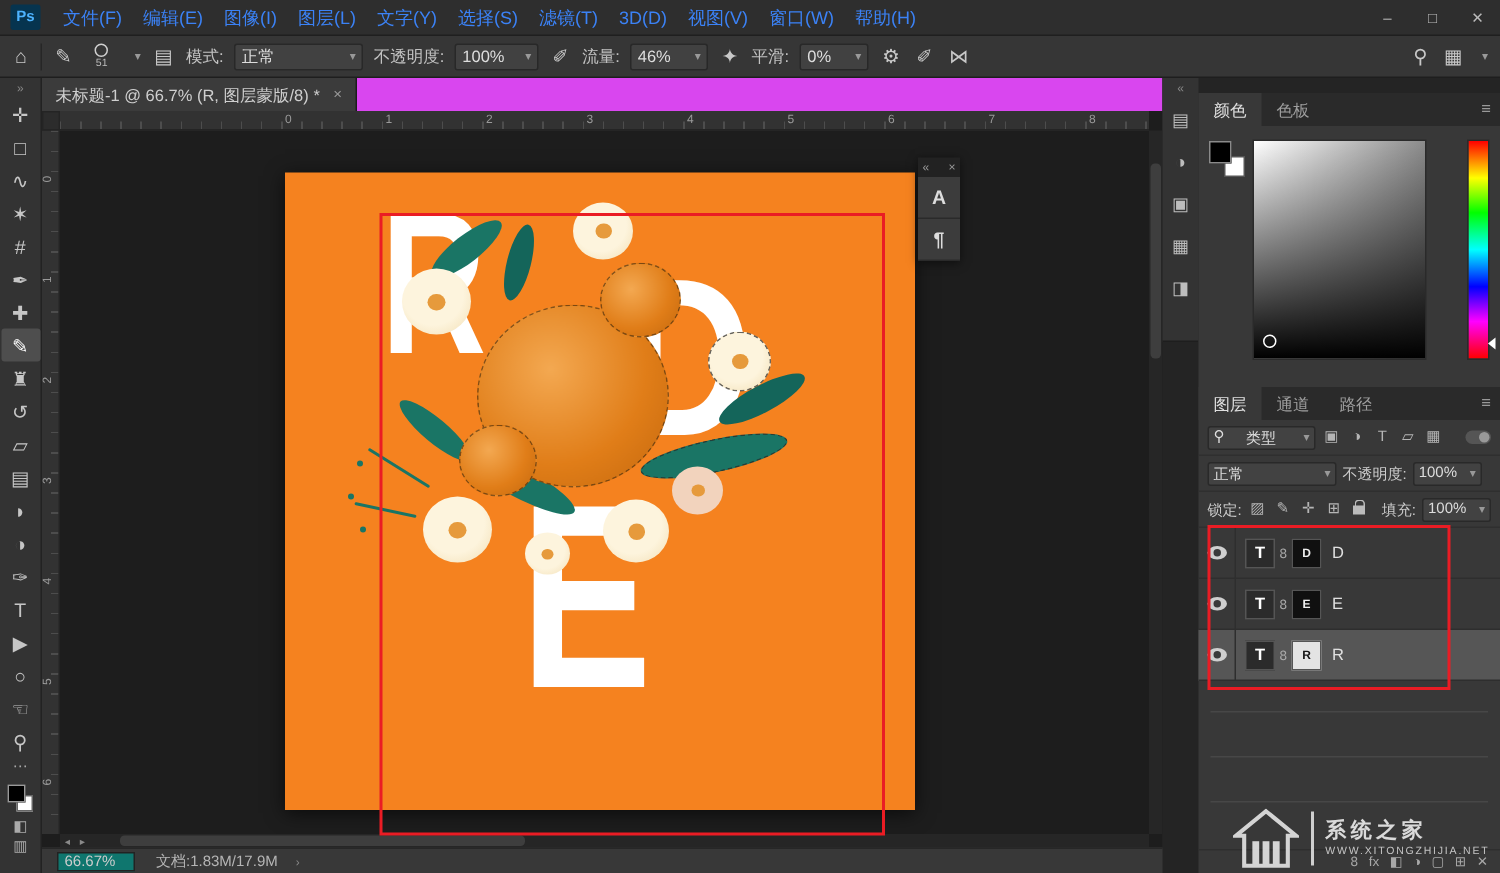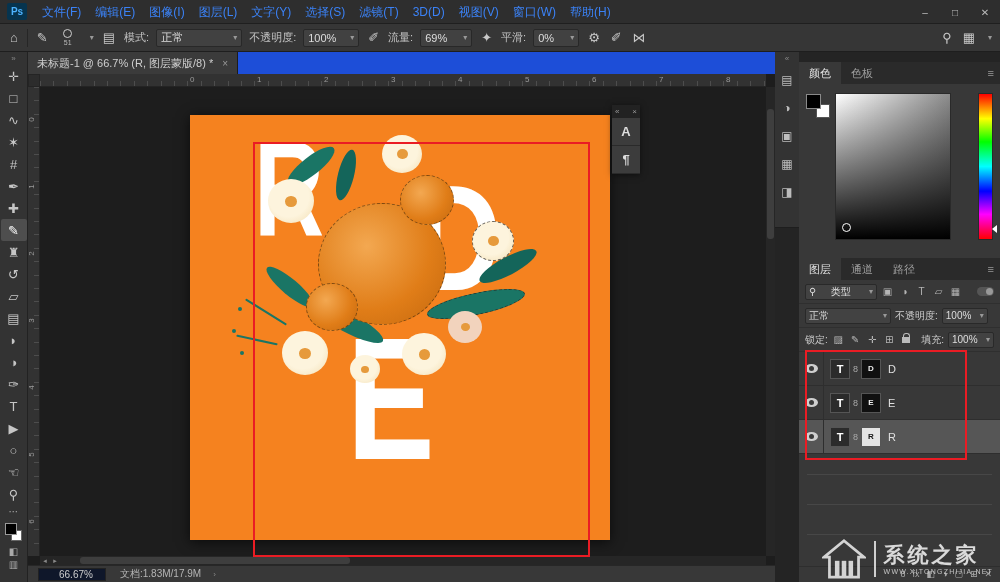--- a/index.html
+++ b/index.html
@@ -36,21 +36,21 @@
   .tbchev{height:13px;font-size:8px;color:#888;line-height:13px}
   .tool{width:26px;height:22px;display:flex;align-items:center;justify-content:center;
         color:#c6c6c6;font-size:13px;line-height:1;border-radius:2px}
   .tool.sel{background:#4e4e4e;color:#fff}
   .tb-extra{width:26px;height:13px;display:flex;align-items:center;justify-content:center;color:#aaa;font-size:10px}
   .swpair{position:relative;width:24px;height:24px;margin-top:3px}
   .swback{position:absolute;left:9px;top:9px;width:11px;height:11px;background:#fff;border:1px solid #666}
   .swfront{position:absolute;left:3px;top:2px;width:12px;height:12px;background:#000;border:1px solid #999}
 
   
-  #tabbar{position:absolute;left:28px;top:52px;width:747px;height:22px;background:#1d4ed8;display:flex}
+  #tabbar{position:absolute;left:28px;top:52px;width:747px;height:22px;background:#d946ef;display:flex}
   .tab{display:flex;align-items:center;background:#3b3b3b;border-right:1px solid #1c1c1c;
        padding:0 9px;font-size:11px;color:#cfcfcf;max-width:300px;white-space:nowrap}
   .tabx{margin-left:9px;color:#999;font-size:10px}
 
   
   #canvas-area{position:absolute;left:28px;top:74px;width:747px;height:491px;background:#1d1d1d;overflow:hidden}
   #hruler{position:absolute;left:12px;top:0;right:9px;height:13px;background:#323232;border-bottom:1px solid #242424;
           background-image:repeating-linear-gradient(90deg,#4d4d4d 0 1px,transparent 1px 13.4px);
           background-size:100% 5px;background-position:0 100%;background-repeat:no-repeat}
   #vruler{position:absolute;left:0;top:13px;width:12px;bottom:9px;background:#323232;border-right:1px solid #242424;
@@ -142,30 +142,30 @@
   .lname{margin-left:7px;color:#e0e0e0}
   #lyr-red{position:absolute;left:6px;top:92px;width:162px;height:110px;border:2px solid #ea1c24;pointer-events:none}
   .emptyline{position:absolute;left:8px;right:8px;height:1px;background:#474747}
   #lp-bottom{position:absolute;left:0;right:0;bottom:0;height:16px;border-top:1px solid #2e2e2e;
              display:flex;align-items:center;justify-content:flex-end;gap:7px;padding:0 8px}
   .bicon{color:#a8a8a8;font-size:9px;line-height:1}
 
   
   #statusbar{position:absolute;left:28px;top:565px;width:747px;height:17px;background:#383838;
              border-top:1px solid #272727;display:flex;align-items:center;font-size:10px}
-  #zoombox{margin-left:10px;width:68px;height:13px;background:#0f172a;border:1px solid #222;
-           display:flex;align-items:center;padding-left:20px;color:#ccc}
+  #zoombox{margin-left:10px;width:52px;height:13px;background:#0f766e;border:1px solid #222;
+           display:flex;align-items:center;padding-left:4px;color:#ccc}
   #docinfo{margin-left:14px;color:#b5b5b5}
   #sb-chev{margin-left:12px;color:#888;font-size:8px}
 
   
   #watermark{position:absolute;right:7px;bottom:3px;display:flex;align-items:center;gap:8px;opacity:.92;z-index:9}
   #wm-divider{width:2px;height:36px;background:#dcdcdc}
   #wm-text{display:flex;flex-direction:column;line-height:1.1}
-  #wm-title{font-size:21px;font-weight:bold;letter-spacing:3px;color:#e8e8e8}
+  #wm-title{font-size:14px;font-weight:bold;letter-spacing:3px;color:#e8e8e8}
   #wm-url{font-size:7px;letter-spacing:1.2px;color:#d0d0d0;margin-top:2px}
 </style>
 </head>
 <body>
 
 <div id="app">
 
   <div id="menubar">
     <span class="pslogo">Ps</span>
     <span class="mi">文件(F)</span>
@@ -202,21 +202,21 @@
       <span class="caret">▾</span>
     </div>
     <span class="olabel">不透明度:</span>
     <div class="dd" style="width:56px">
       <span>100%</span>
       <span class="caret">▾</span>
     </div>
     <span class="oicon">✐</span>
     <span class="olabel">流量:</span>
     <div class="dd" style="width:52px">
-      <span>69%</span>
+      <span>46%</span>
       <span class="caret">▾</span>
     </div>
     <span class="oicon">✦</span>
     <span class="olabel">平滑:</span>
     <div class="dd" style="width:46px">
       <span>0%</span>
       <span class="caret">▾</span>
     </div>
     <span class="oicon">⚙</span>
     <span class="oicon">✐</span>

